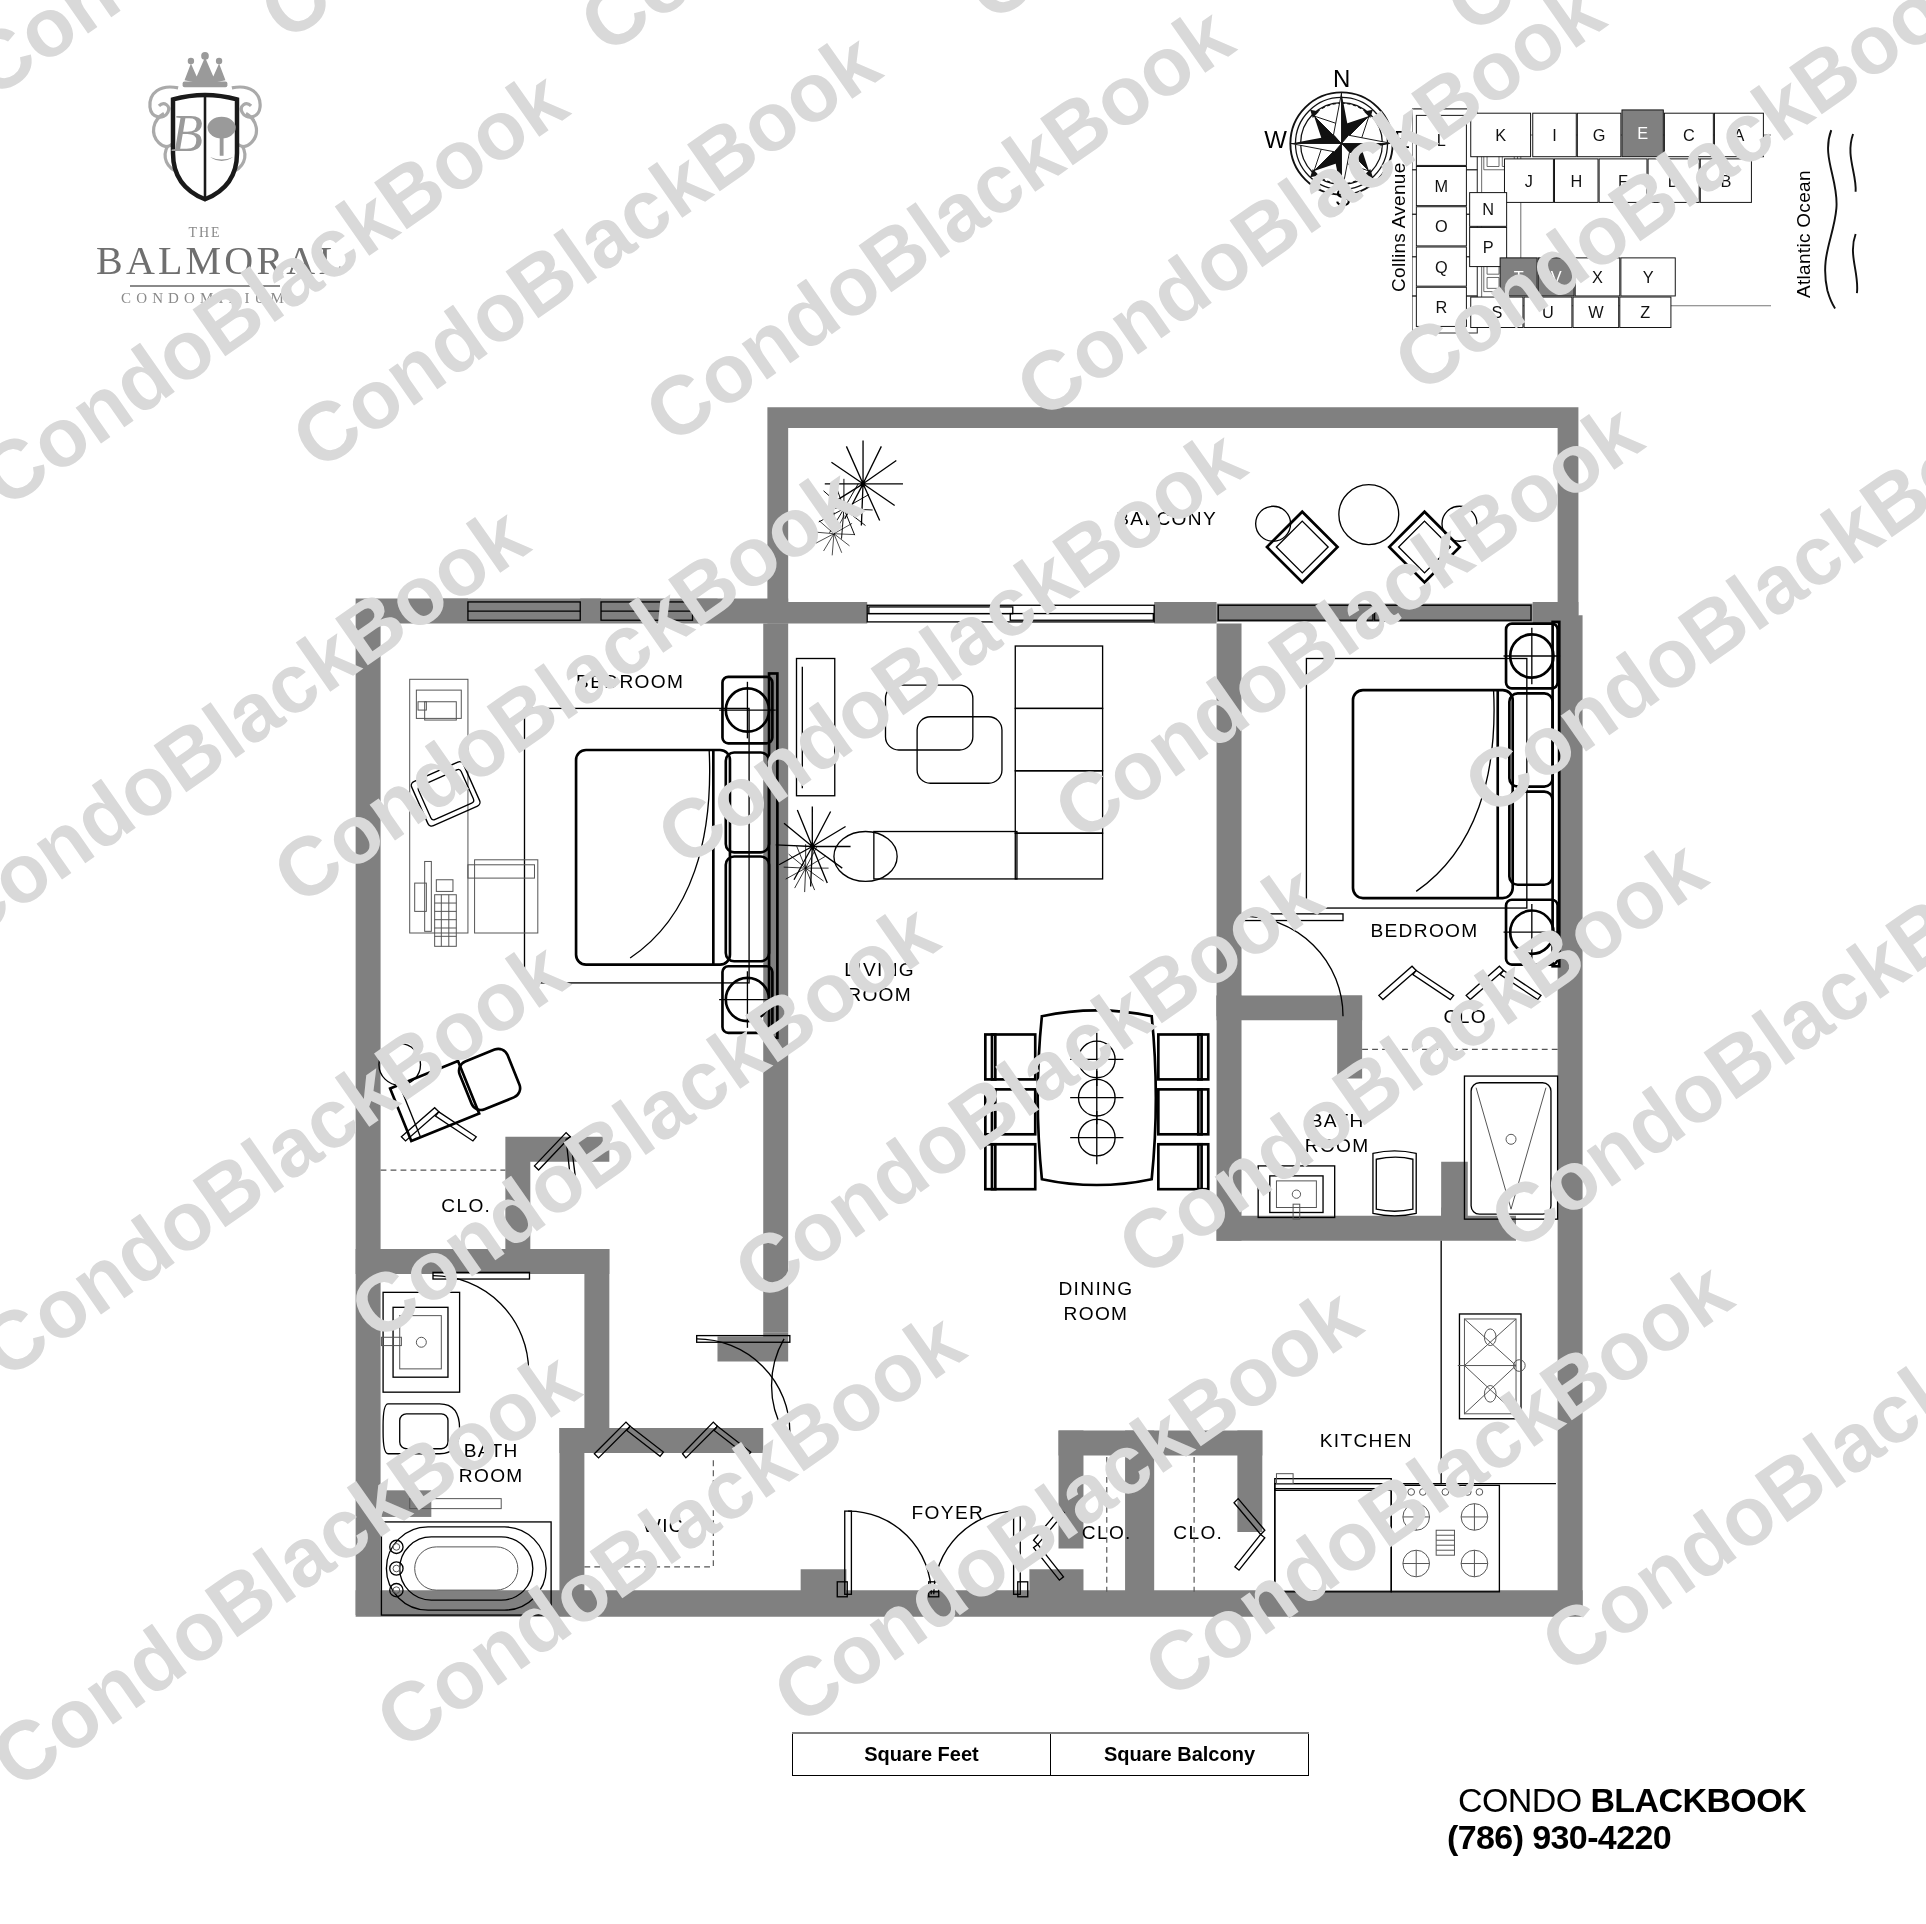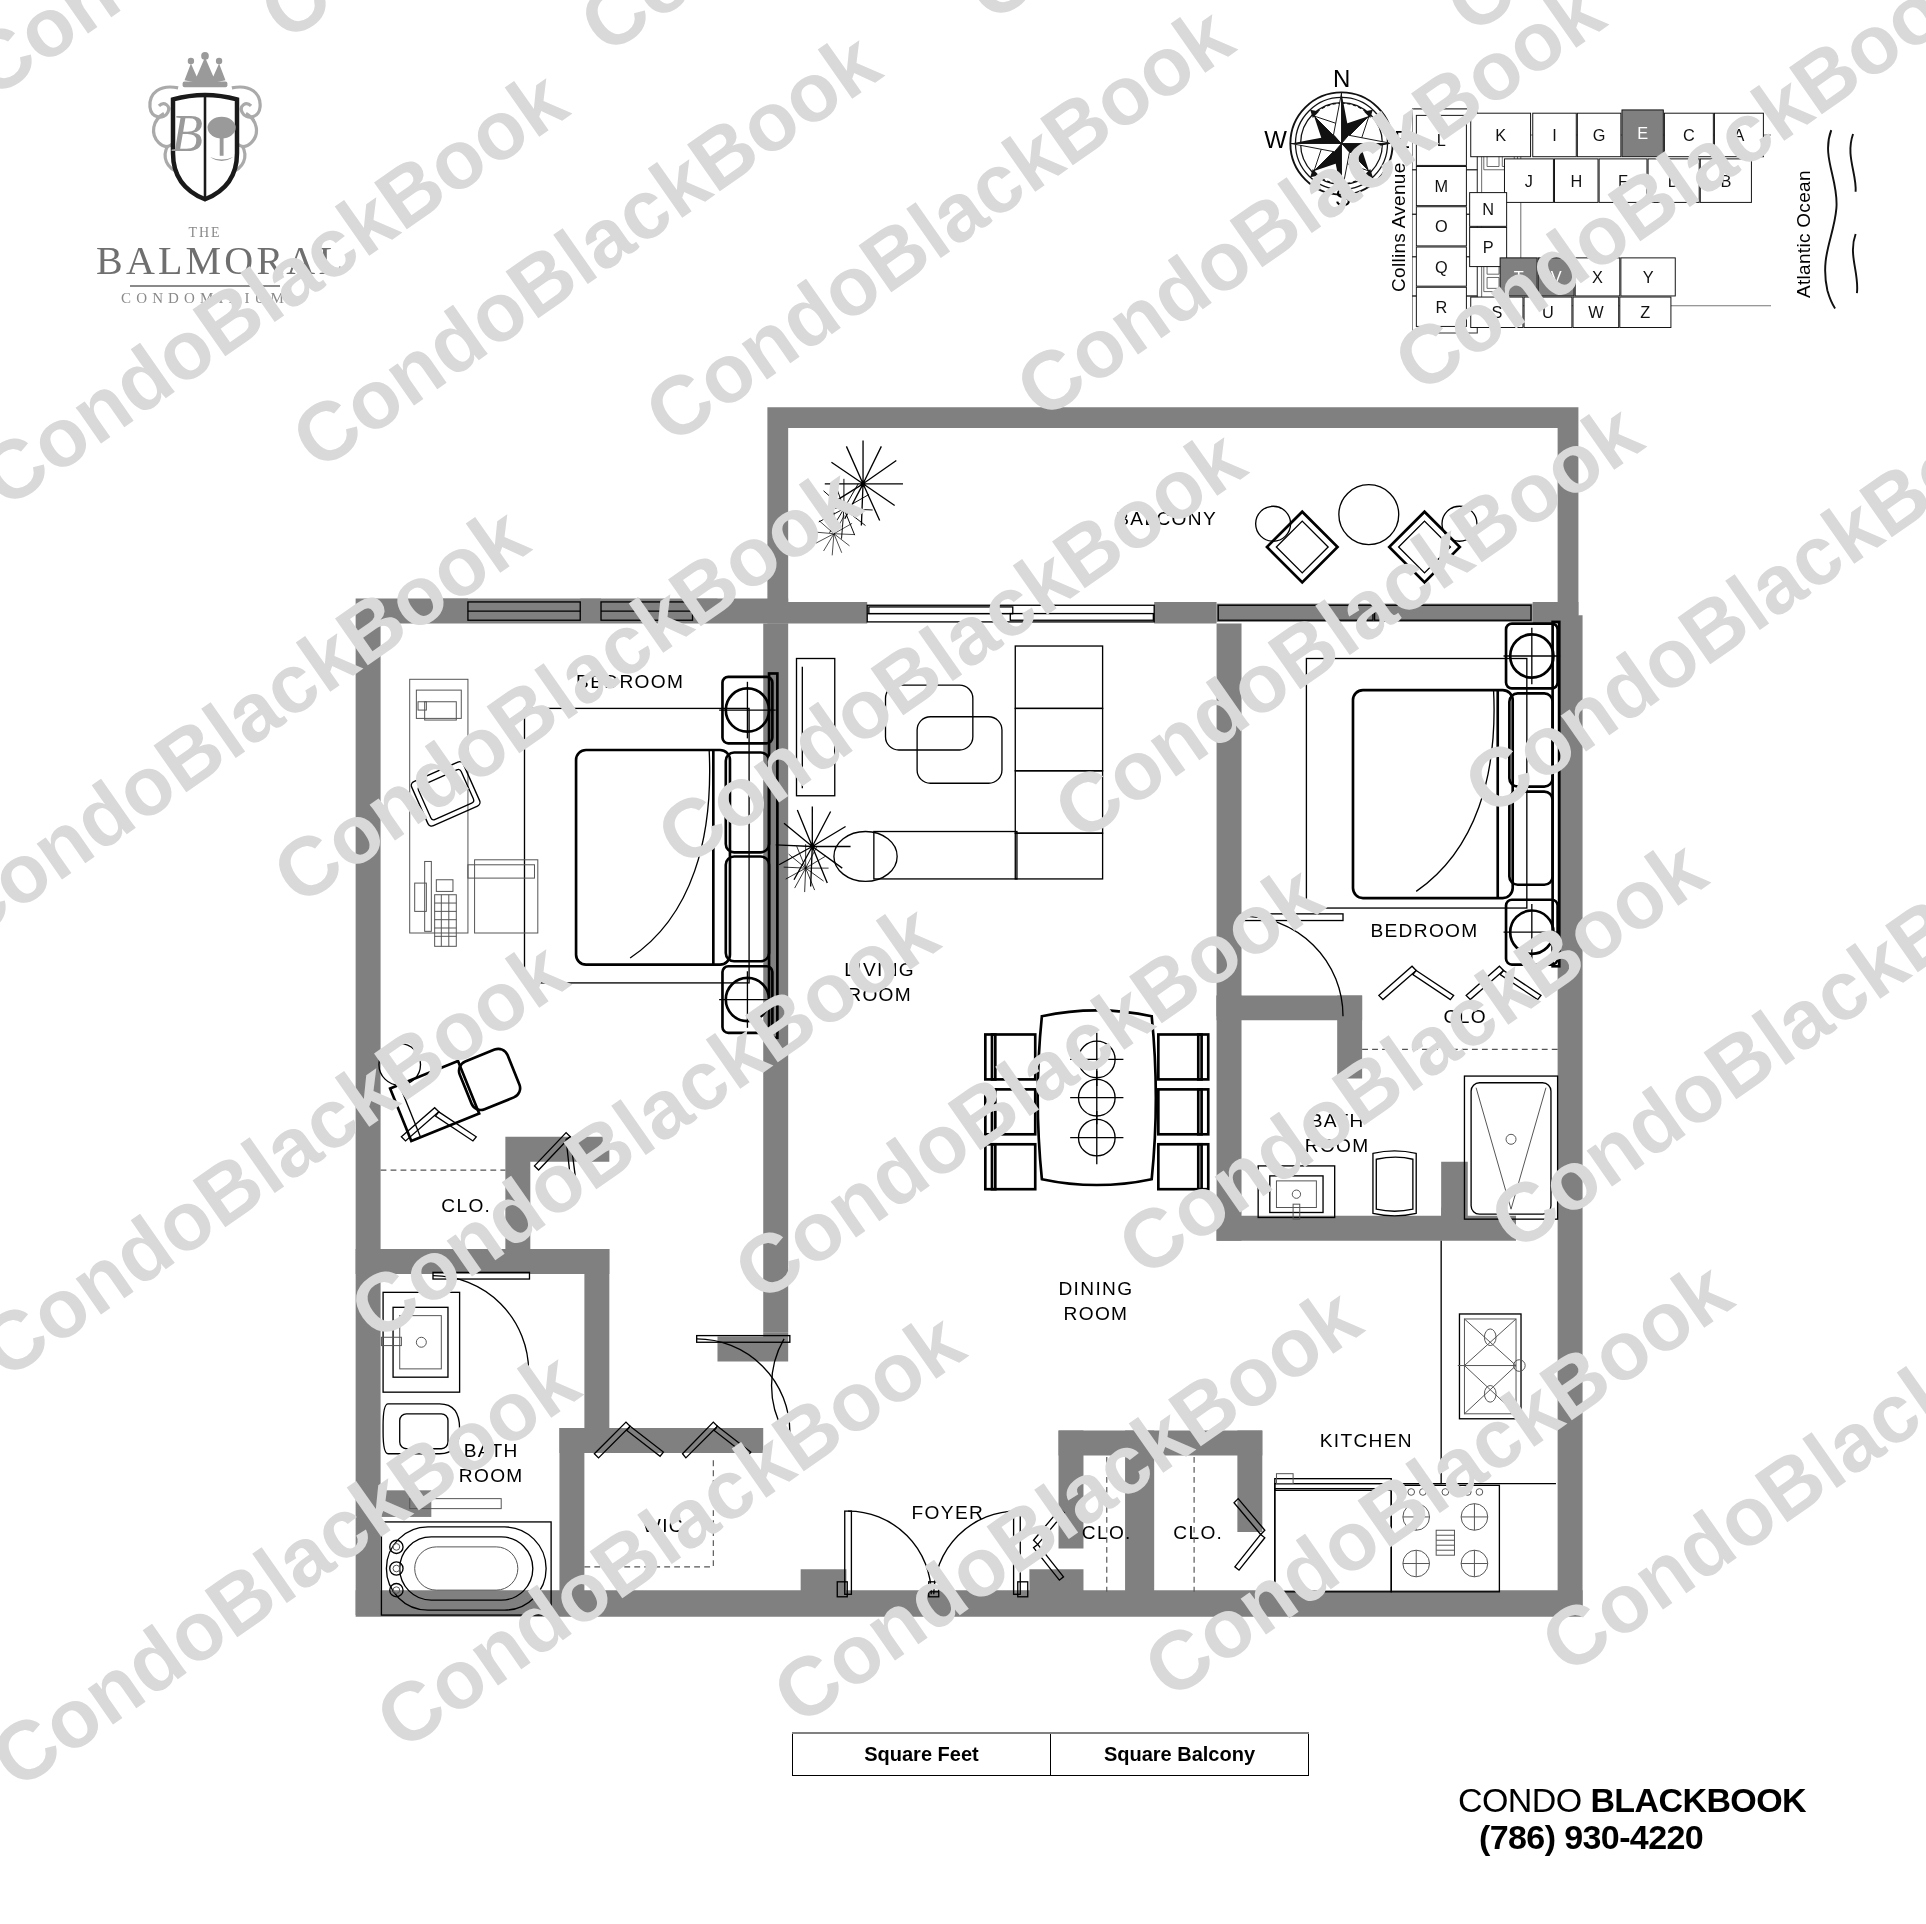--- a/index.html
+++ b/index.html
@@ -57,21 +57,21 @@
   table.sp tr.val td{height:53px;font-weight:400;font-size:20.5px;}
   .tb-thick-top{border-top:2.6px solid #808080 !important;}
   .tb-thick-bot{border-bottom:2.6px solid #808080 !important;}
 
   
   #cbb{position:absolute;left:1447px;top:1783px;width:448px;text-align:left;z-index:4;}
   #cbb .l1{font-size:34px;font-weight:700;letter-spacing:-0.6px;line-height:1.05;
            font-family:"Liberation Sans",sans-serif;margin-left:11px;}
   #cbb .l1 .light{font-weight:400;}
   #cbb .l2{font-size:34px;font-weight:700;letter-spacing:-0.6px;line-height:1.1;
-           font-family:"Liberation Sans",sans-serif;margin-left:32px;}
+           font-family:"Liberation Sans",sans-serif;}
 </style>
 </head>
 <body>
 
 <div id="wm">
     <div class="wm" style="left: -51px; top: 38px; font-size: 83px; transform: rotate(-35deg);">CondoBlackBook</div>
     <div class="wm" style="left: 243px; top: -19px; font-size: 83px; transform: rotate(-35deg);">CondoBlackBook</div>
     <div class="wm" style="left: 563px; top: -6.4px; font-size: 83px; transform: rotate(-35deg);">CondoBlackBook</div>
     <div class="wm" style="left: 948px; top: -38px; font-size: 83px; transform: rotate(-35deg);">CondoBlackBook</div>
     <div class="wm" style="left: 1428px; top: -25.6px; font-size: 83px; transform: rotate(-35deg);">CondoBlackBook</div>

